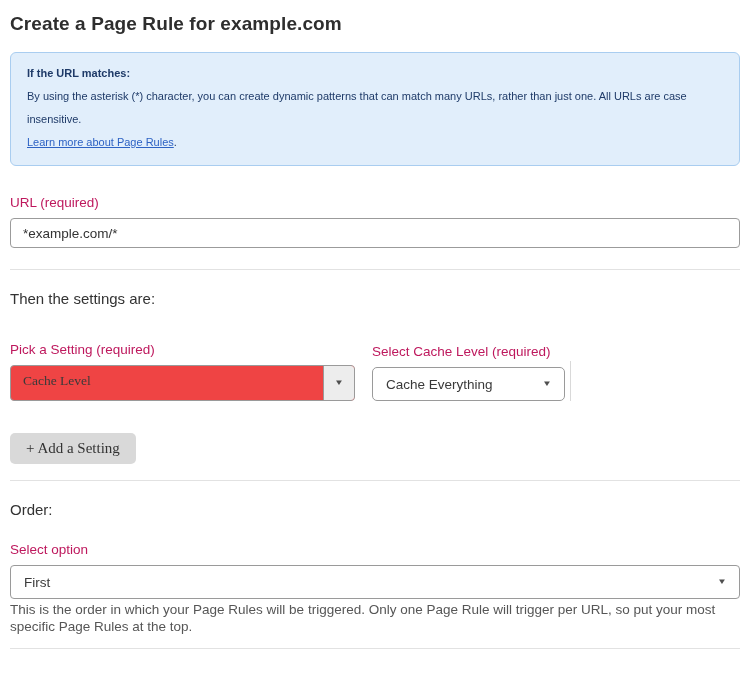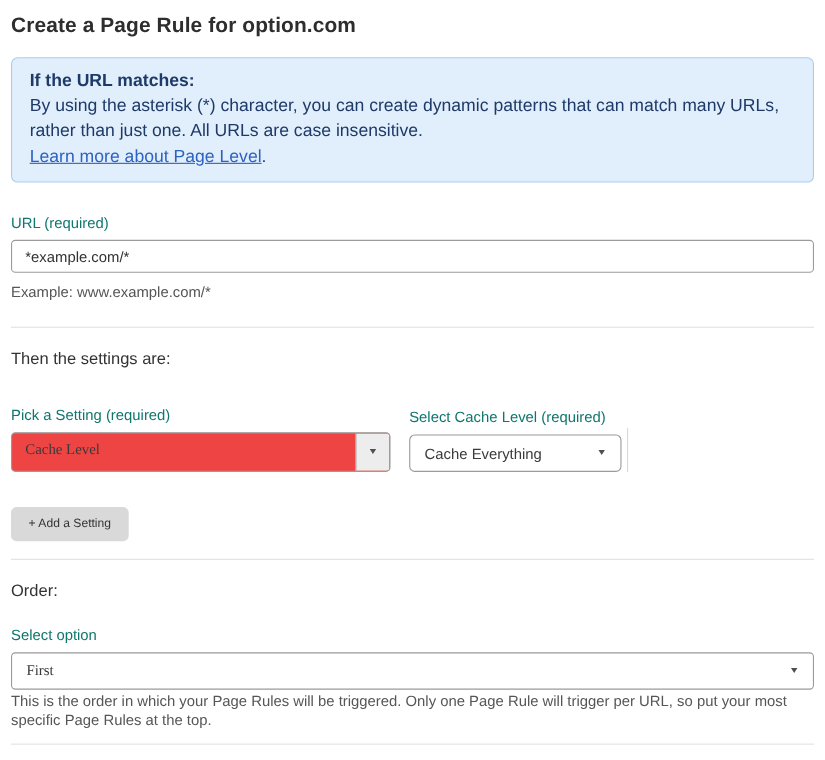--- a/index.html
+++ b/index.html
@@ -18,31 +18,31 @@
     margin: 0 0 17px 0; letter-spacing: .1px;
   }
 
   
   .info-box {
     background: #e1eefb;
     border: 1px solid #a9cdf0;
     border-radius: 6px;
     padding: 9px 16px 11px 16px;
     color: #1e3a68;
-    font-size: 16px;
+    font-size: 11px;
     line-height: 23px;
     margin-bottom: 29px;
   }
   .info-box .info-heading { font-weight: 700; }
   .info-box a.info-link {
     color: #2d62c4; text-decoration: underline; cursor: pointer;
   }
   .info-box .info-link-suffix { color: #1e3a68; }
 
-  .field-label { font-size: 13.5px; color: #0f766e; margin-bottom: 8px; }
+  .field-label { font-size: 13.5px; color: #be185d; margin-bottom: 8px; }
 
   .text-input {
     width: 100%; height: 30px;
     border: 1px solid #9b9b9b; border-radius: 4px;
     padding: 0 12px; font-size: 13.5px; color: #333;
     font-family: "Liberation Sans", sans-serif;
     background: #fff; outline: none;
   }
   .helper-text { font-size: 13.5px; color: #565656; margin-top: 7px; line-height: 21px; }
 
@@ -82,50 +82,49 @@
     padding: 16px 13px; cursor: pointer;
   }
   .select-plain .select-value { font-size: 13.5px; color: #3a3a3a; }
 
   .arrow-glyph { font-size: 8px; color: #4f4f4f; line-height: 1; transform: scaleX(1.25); }
 
   .v-rule { width: 1px; height: 40px; background: #d9d9d9; margin-left: 5px; margin-top: -4px; }
 
   .btn {
     display: inline-block; border: none; cursor: pointer;
-    font-family: Liberation Sans, sans-serif;
-    font-size: 11px; border-radius: 5px;
+    font-family: Liberation Serif, serif;
+    font-size: 15px; border-radius: 5px;
     padding: 0 16px; height: 31px; line-height: 31px;
   }
   .btn-gray { background: #d9d9d9; color: #333; }
 
   .add-setting-wrap { margin-top: 32px; }
 
-  .order-select { height: 33px; border-radius: 4px; font-family: Liberation Serif, serif; }
+  .order-select { height: 33px; border-radius: 4px; }
 
   .order-helper { font-size: 13.5px; color: #565656; line-height: 17px; margin-top: 2px; width: 720px; }
 </style>
 </head>
 <body>
 
 <div class="container">
 
-  <h1 class="page-title">Create a Page Rule for option.com</h1>
+  <h1 class="page-title">Create a Page Rule for example.com</h1>
 
   <div class="info-box">
     <div class="info-heading">If the URL matches:</div>
     <div class="info-body">By using the asterisk (*) character, you can create dynamic patterns that can match many URLs, rather than just one. All URLs are case insensitive.</div>
     <div>
-      <a class="info-link">Learn more about Page Level</a><span class="info-link-suffix">.</span>
+      <a class="info-link">Learn more about Page Rules</a><span class="info-link-suffix">.</span>
     </div>
   </div>
 
   <div class="field-label">URL (required)</div>
   <input class="text-input" type="text" value="*example.com/*" style="">
-  <div class="helper-text">Example: www.example.com/*</div>
 
   <hr class="divider divider-1">
 
   <h2 class="section-heading">Then the settings are:</h2>
 
   <div class="settings-row">
     <div class="setting-col-1">
       <div class="field-label">Pick a Setting (required)</div>
       <div class="select-split">
         <div class="select-value">Cache Level</div>

